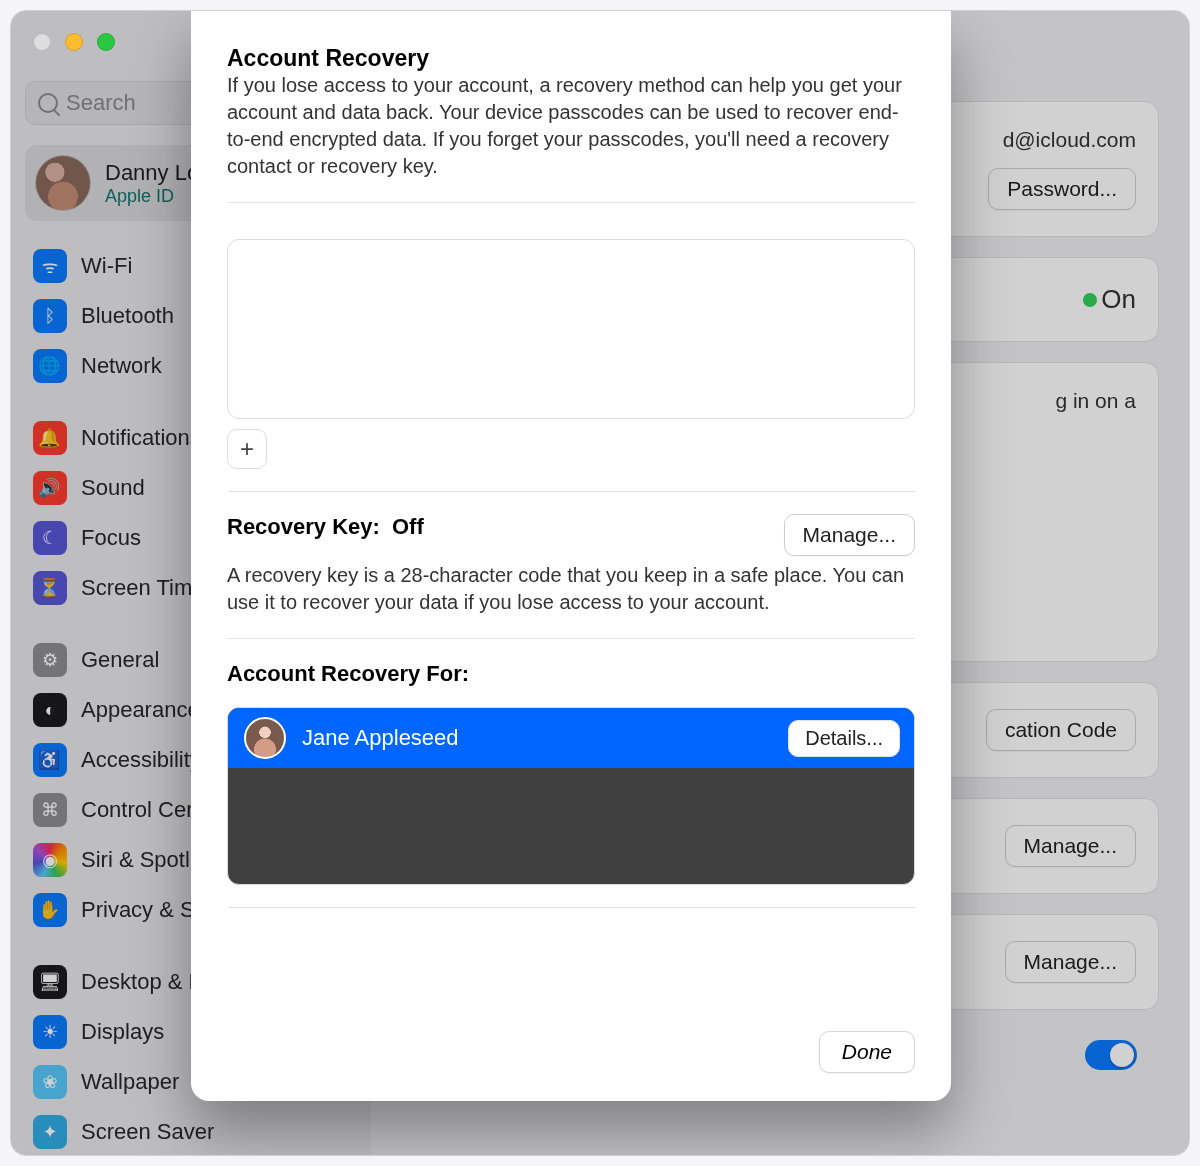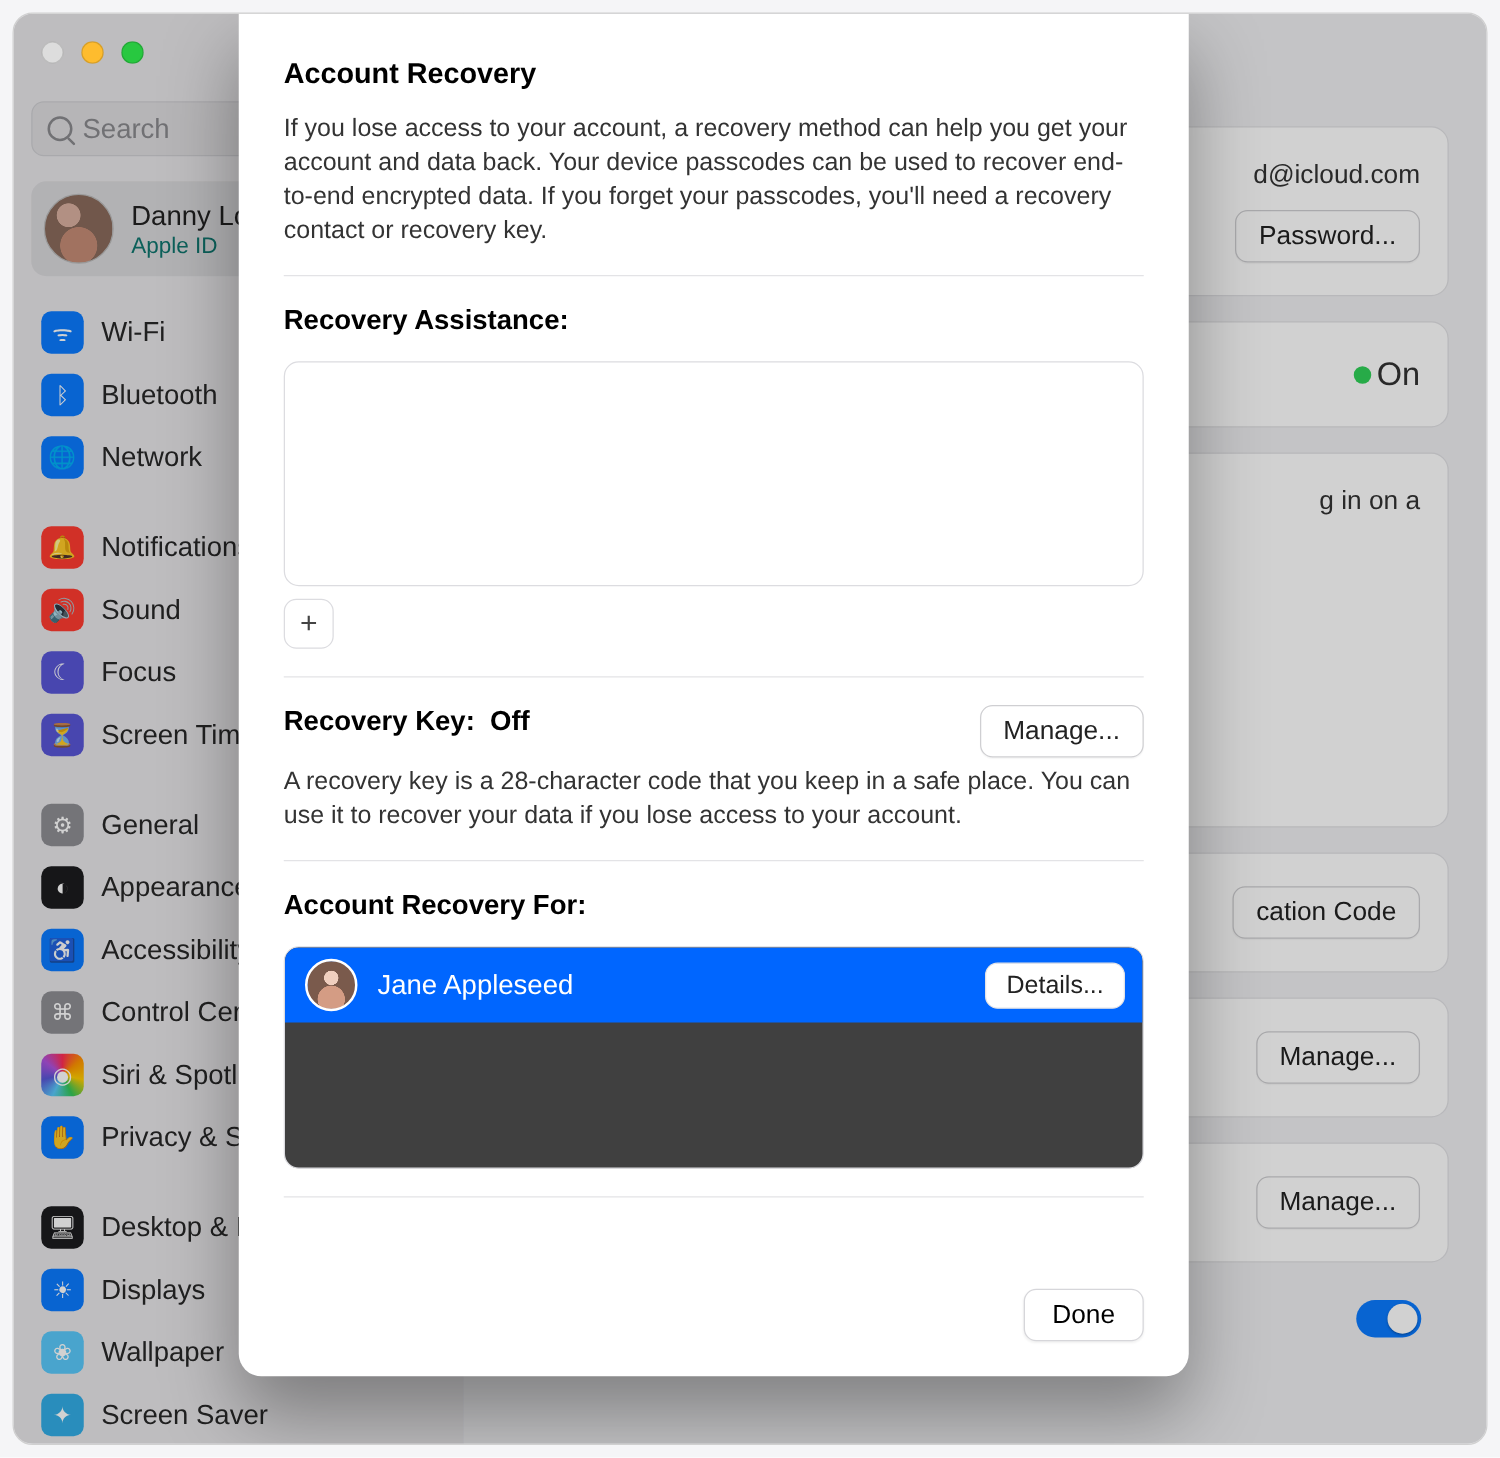--- a/index.html
+++ b/index.html
@@ -87,21 +87,21 @@
 
   
   .dim { position: absolute; inset: 0; background: rgba(0,0,0,0.18); }
 
   
   .modal {
     position: absolute; top: 0; left: 180px; width: 760px; height: 1090px;
     background: #fff; border-radius: 0 0 18px 18px; box-shadow: 0 30px 60px rgba(0,0,0,0.35);
     padding: 34px 36px 28px 36px; display: flex; flex-direction: column; z-index: 10;
   }
-  .m-title { font-size: 23px; font-weight: 700; margin-bottom: 18px; }
+  .m-title { font-size: 23px; font-weight: 700; margin-bottom: 0; }
   .m-body  { font-size: 20px; color: #333; line-height: 1.35; }
   .m-sep { border: none; border-top: 1px solid #e3e3e6; margin: 22px 0; }
 
   .m-sub { font-size: 22px; font-weight: 700; margin-bottom: 6px; }
   .m-sub .thin { font-weight: 700; margin-left: 6px; }
 
   .list-box {
     margin-top: 14px; border: 1px solid #dcdce0; border-radius: 12px; background: #fff;
     height: 180px;
   }
@@ -123,21 +123,21 @@
     background: radial-gradient(circle at 50% 35%, #f0cfbf 0 18%, transparent 19%),
                 radial-gradient(circle at 50% 80%, #d49c84 0 30%, transparent 31%),
                 linear-gradient(#7a5a4c,#7a5a4c);
     border: 2px solid #fff;
   }
   .btn-white {
     background: #fff; color: #222; border: 1px solid #e3e3e6; border-radius: 10px;
     padding: 6px 16px; font-size: 20px;
   }
 
-  .modal-footer { margin-top: auto; display: flex; justify-content: flex-end; }
+  .modal-footer { margin-top: auto; display: flex; justify-content: flex-end; font-style: italic; }
   .btn-done {
     background: #fff; border: 1px solid #d6d6da; border-radius: 10px;
     padding: 8px 22px; font-size: 21px; box-shadow: 0 1px 2px rgba(0,0,0,0.06);
   }
 </style>
 </head>
 <body>
 
 <div class="window">
 
@@ -293,21 +293,20 @@
   </div>
 
   <div class="dim"></div>
 
   <div class="modal">
     <div class="m-title">Account Recovery</div>
     <div class="m-body">If you lose access to your account, a recovery method can help you get your account and data back. Your device passcodes can be used to recover end-to-end encrypted data. If you forget your passcodes, you'll need a recovery contact or recovery key.</div>
 
     <hr class="m-sep">
 
-    <div class="m-sub">Recovery Assistance:</div>
     <div class="list-box"></div>
     <div class="add-btn">
       <span>+</span>
     </div>
 
     <hr class="m-sep">
 
     <div class="row-head">
       <div class="m-sub">
         <span>Recovery Key:</span>

